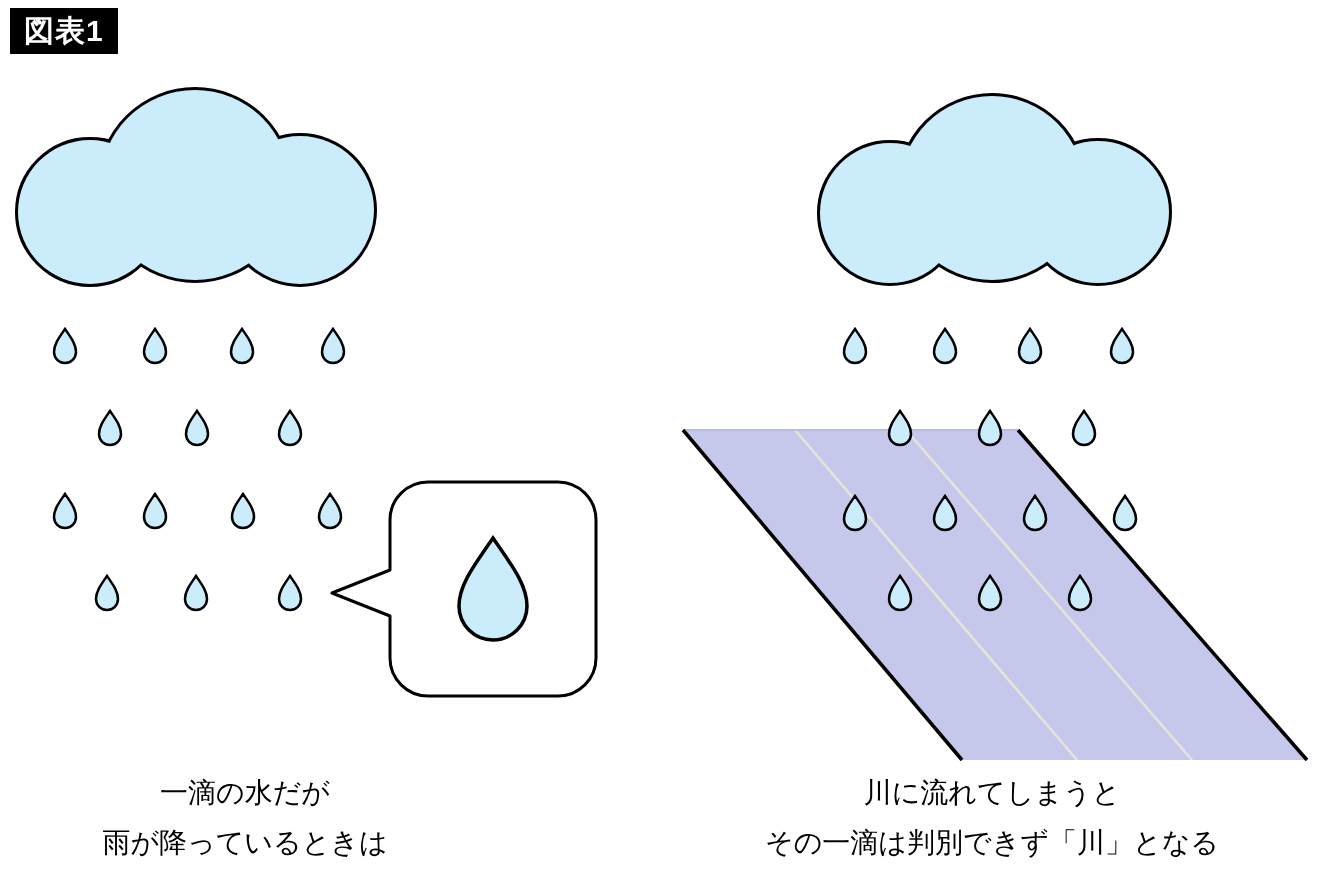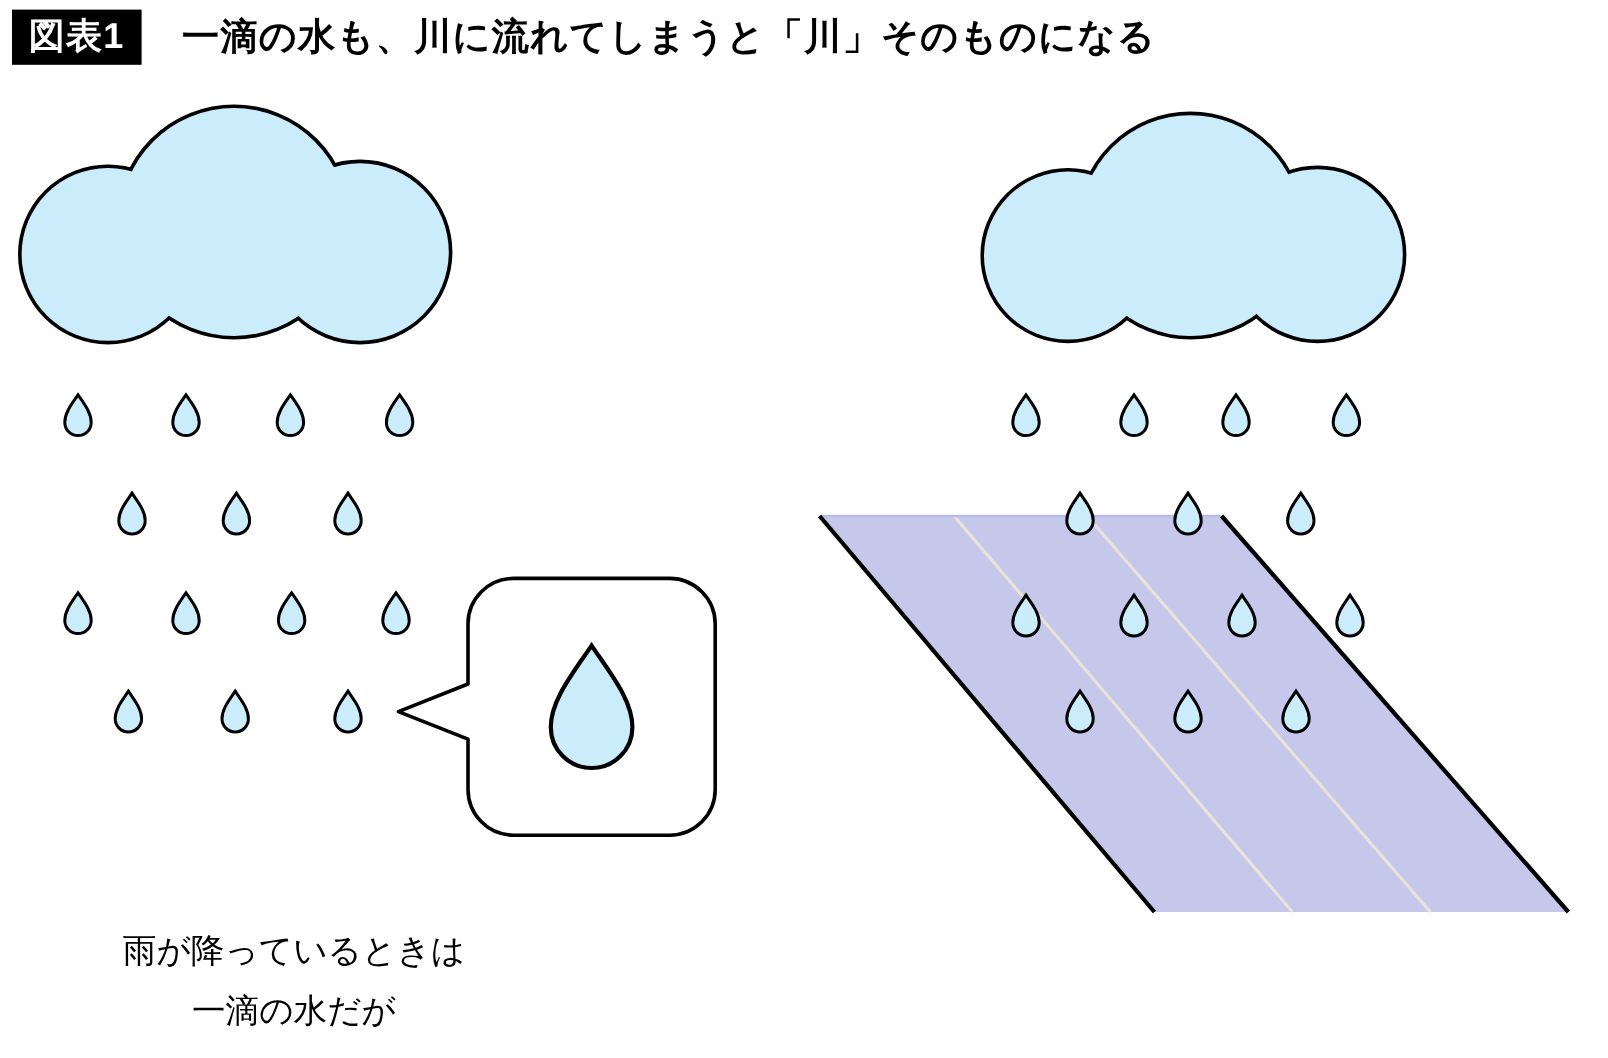--- a/index.html
+++ b/index.html
@@ -28,21 +28,20 @@
   .caption-left { top:768px; left:55px; width:380px; }
   .caption-right { top:768px; left:732px; width:520px; }
 </style>
 </head>
 <body>
 
 <div class="canvas">
 
   <div class="header">
     <div class="badge">図表1</div>
-    <div class="title">一滴の水も、川に流れてしまうと「川」そのものになる</div>
   </div>
 
   <svg class="art" width="1340" height="882" viewBox="0 0 1340 882">
     <defs>
       <path id="dropS" d="M0,-16 C5.5,-8 11,-1 11,7 A11,11 0 1 1 -11,7 C-11,-1 -5.5,-8 0,-16 Z"></path>
     </defs>
 
     <g fill="#cbedfb">
       <circle class="cloud-outline" cx="90" cy="212" r="72"></circle>
       <circle class="cloud-outline" cx="195" cy="185" r="95"></circle>
@@ -106,18 +105,22 @@
         <use href="#dropS" x="945" y="512"></use>
       <use href="#dropS" x="1035" y="512"></use>
         <use href="#dropS" x="1125" y="512"></use>
       <use href="#dropS" x="900" y="592"></use>
         <use href="#dropS" x="990" y="592"></use>
       <use href="#dropS" x="1080" y="592"></use>
     </g>
   </svg>
 
   <div class="caption caption-left">
+    <div>一滴の水だが</div>
     <div>雨が降っているときは</div>
-    <div>一滴の水だが</div>
   </div>
 
+  <div class="caption caption-right">
+    <div>川に流れてしまうと</div>
+    <div>その一滴は判別できず「川」となる</div>
+  </div>
 
 </div>
 
 </body></html>

